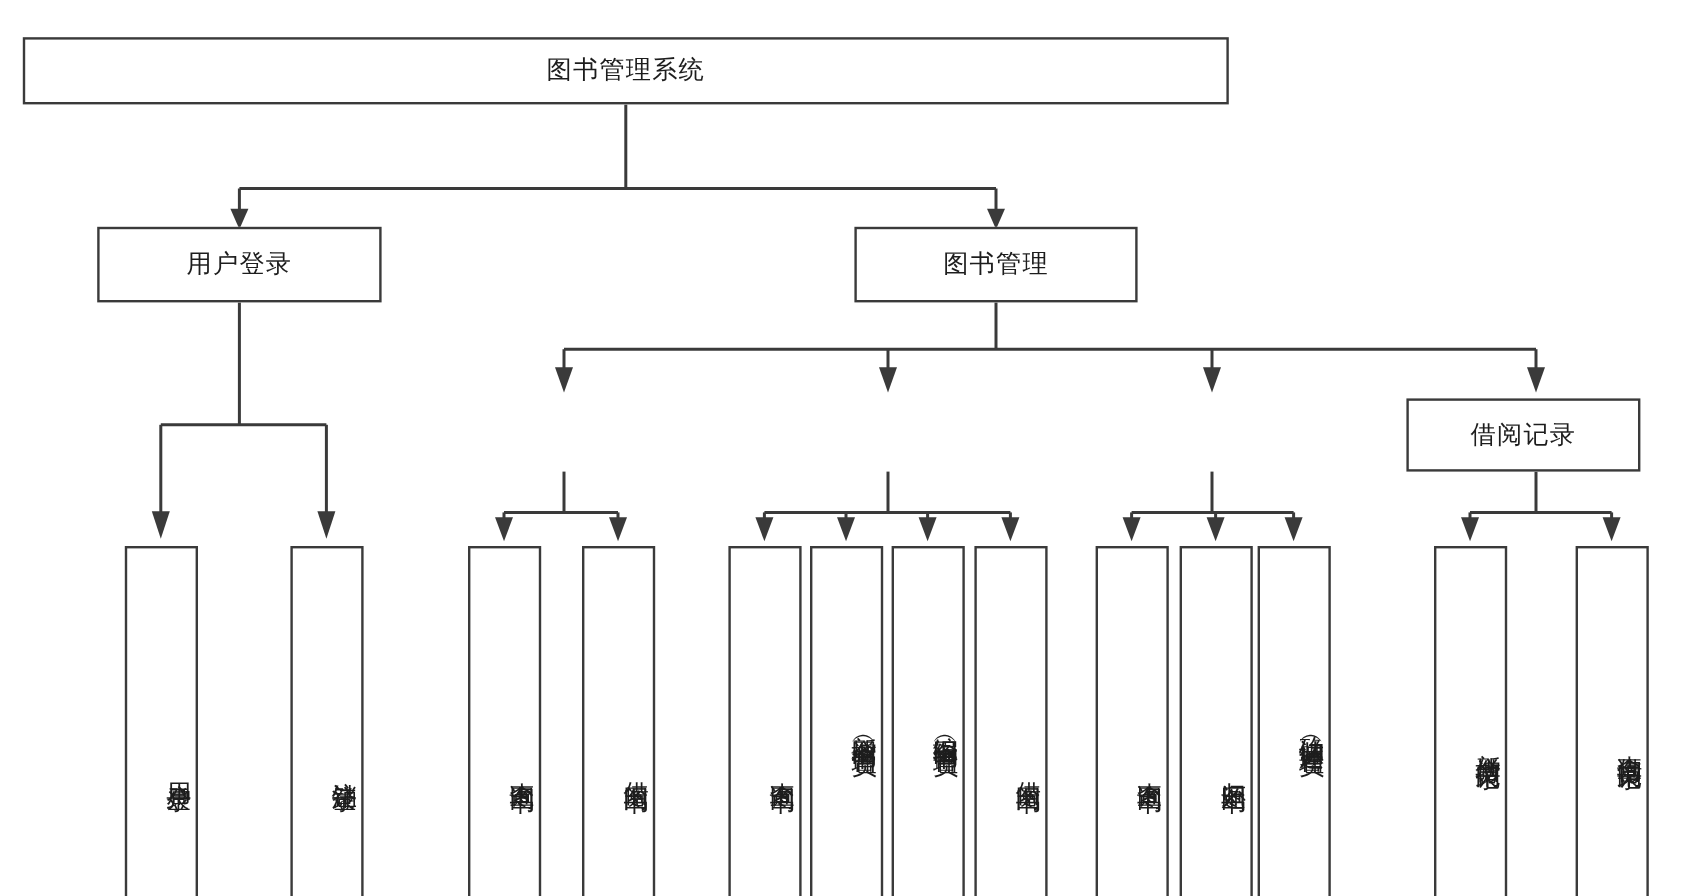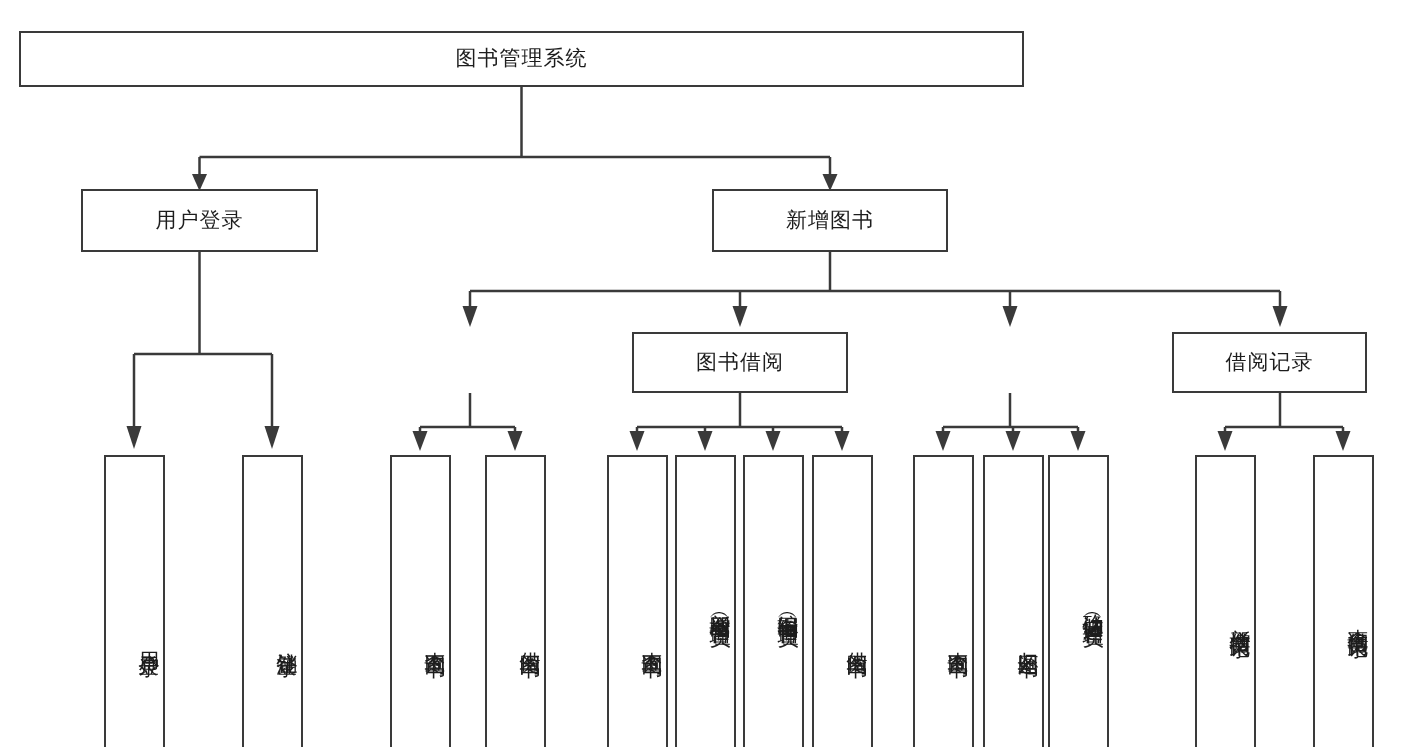--- a/index.html
+++ b/index.html
@@ -135,23 +135,22 @@
     <line x1="1225" y1="408" x2="1343" y2="408"></line>
     <line x1="1225" y1="408" x2="1225" y2="416"></line>
     <polygon points="1217.5,412 1232.5,412 1225,432"></polygon>
     <line x1="1343" y1="408" x2="1343" y2="416"></line>
     <polygon points="1335.5,412 1350.5,412 1343,432"></polygon>
   </svg>
 
   <div class="node horiz" style="left:19px; top:12px; width:1005px; height:56px;">图书管理系统</div>
 
   <div class="node horiz" style="left:81px; top:170px; width:237px; height:63px;">用户登录</div>
-  <div class="node horiz" style="left:712px; top:170px; width:236px; height:63px;">新增图书</div>
+  <div class="node horiz" style="left:712px; top:170px; width:236px; height:63px;">图书管理</div>
 
-  <div class="node horiz" style="left:632px; top:313px; width:216px; height:61px;">图书借阅</div>
   <div class="node horiz" style="left:1172px; top:313px; width:195px; height:61px;">借阅记录</div>
 
   <div class="node vert pad-top-lg" style="left:104px; top:436px; width:61px; height:297px;">用户登录</div>
   <div class="node vert pad-top-lg" style="left:242px; top:436px; width:61px; height:297px;">注销登录</div>
   <div class="node vert pad-top-lg" style="left:390px; top:436px; width:61px; height:297px;">查询图书</div>
   <div class="node vert pad-top-lg" style="left:485px; top:436px; width:61px; height:297px;">借阅图书</div>
   <div class="node vert pad-top-lg" style="left:607px; top:436px; width:61px; height:297px;">查询图书</div>
   <div class="node vert pad-top-xs" style="left:675px; top:436px; width:61px; height:297px;">新增图书（管理员）</div>
   <div class="node vert pad-top-xs" style="left:743px; top:436px; width:61px; height:297px;">编辑图书（管理员）</div>
   <div class="node vert pad-top-lg" style="left:812px; top:436px; width:61px; height:297px;">借阅图书</div>

